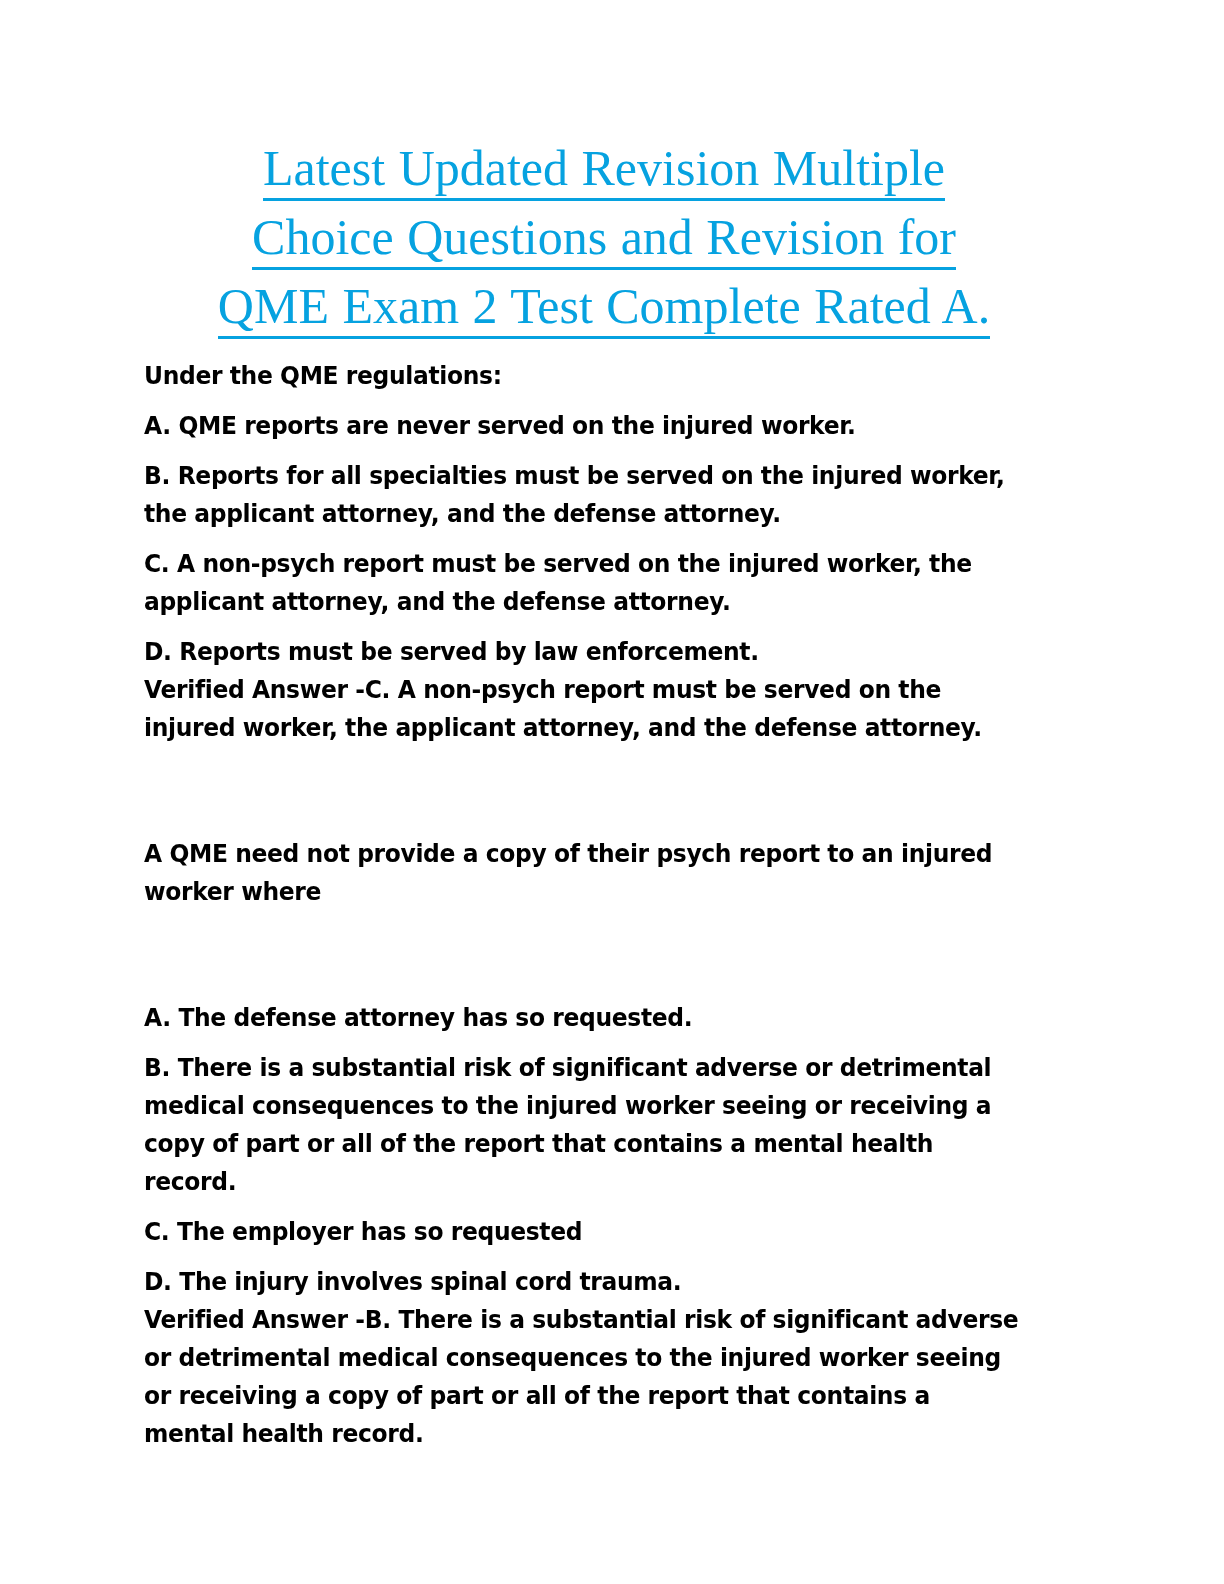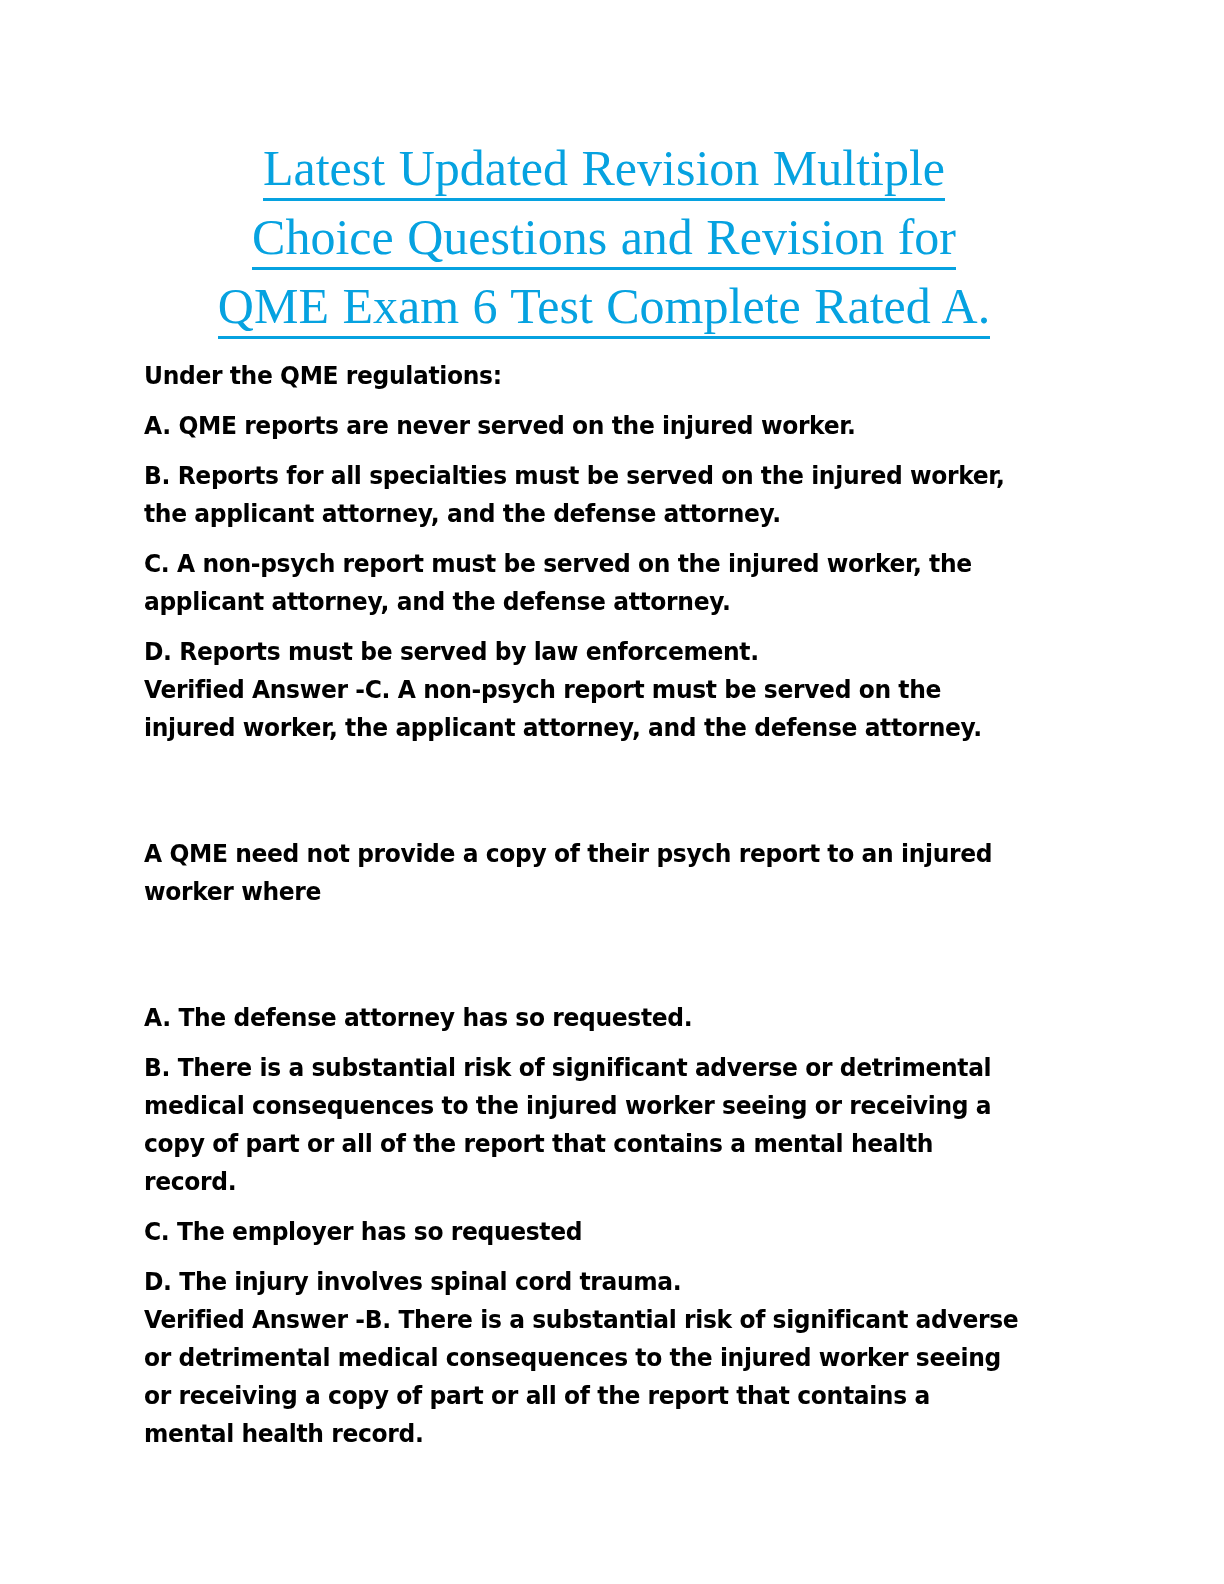--- a/index.html
+++ b/index.html
@@ -83,21 +83,21 @@
 </style>
 </head>
 <body>
 
 <div class="page">
   <div class="page-inner">
 
     <h1 class="doc-title">
       <span class="t-line"><span>Latest Updated Revision Multiple</span></span>
       <span class="t-line"><span>Choice Questions and Revision for</span></span>
-      <span class="t-line"><span>QME Exam 6 Test Complete Rated A.</span></span>
+      <span class="t-line"><span>QME Exam 2 Test Complete Rated A.</span></span>
     </h1>
 
     <div class="body-block">
 
       <div>
         <p class="para">Under the QME regulations:</p>
         <p class="para">A. QME reports are never served on the injured worker.</p>
         <p class="para">B. Reports for all specialties must be served on the injured worker, the applicant attorney, and the defense attorney.</p>
         <p class="para">C. A non-psych report must be served on the injured worker, the applicant attorney, and the defense attorney.</p>
         <p class="para tight">D. Reports must be served by law enforcement.</p>

